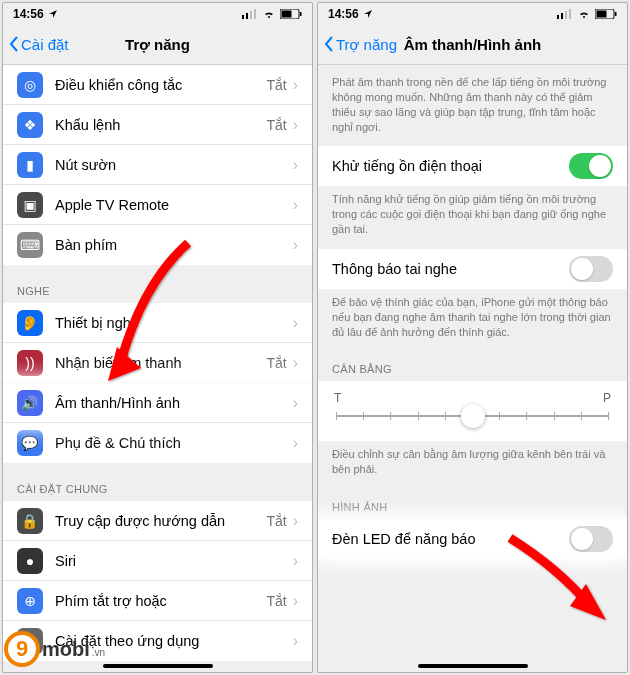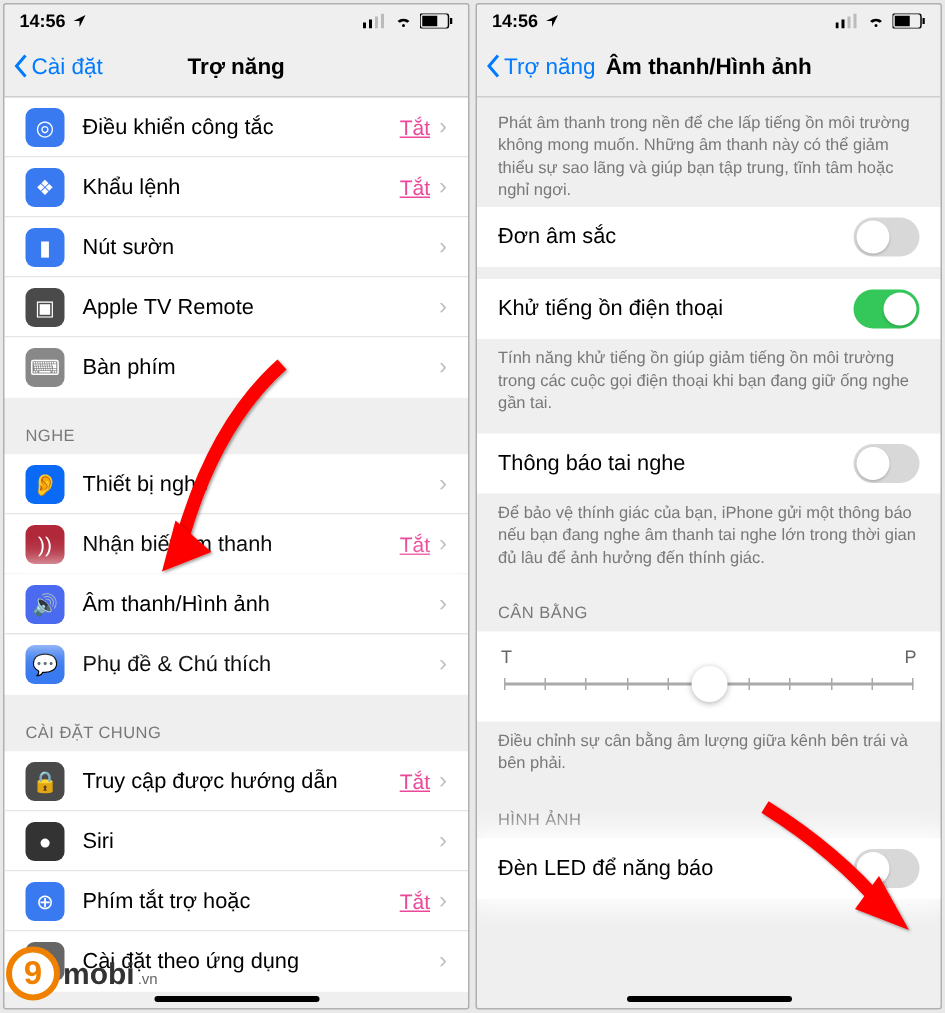--- a/index.html
+++ b/index.html
@@ -26,21 +26,21 @@
 .ic-kb { background: #888; }
 .ic-ear { background: #0a6af5; }
 .ic-music { background: #b0283a; }
 .ic-audio { background: #4a6af0; }
 .ic-subtitle { background: #3a7af0; }
 .ic-guided { background: #4a4a4a; }
 .ic-siri { background: #333; }
 .ic-shortcut { background: #3a7af0; }
 .ic-perapp { background: #666; }
 .label { flex: 1; font-size: 14.5px; color: #000; }
-.detail { font-size: 14px; color: #ec4899; margin-right: 6px; text-decoration: underline; }
+.detail { font-size: 14px; color: #737373; margin-right: 6px; }
 .chevron { color: #c0c0c0; }
 .toggle { width: 44px; height: 26px; border-radius: 13px; background: #d8d8d8; position: relative; flex-shrink: 0; }
 .toggle.on { background: #34c759; }
 .toggle .knob { width: 22px; height: 22px; border-radius: 50%; background: #fff; position: absolute; top: 2px; left: 2px; box-shadow: 0 1px 2px rgba(0,0,0,0.2); }
 .toggle.on .knob { left: 20px; }
 .slider-row { background: #fff; padding: 10px 14px 14px; }
 .slider-labels { display: flex; justify-content: space-between; font-size: 12px; color: #666; margin-bottom: 6px; padding: 0 2px; }
 .slider-track { height: 2px; background: #aaa; position: relative; margin: 10px 4px; }
 .slider-ticks { position: absolute; width: 100%; display: flex; justify-content: space-between; top: -3px; }
 .slider-ticks span { width: 1px; height: 8px; background: #aaa; }
@@ -215,28 +215,20 @@
       <svg width="10" height="16" viewBox="0 0 10 16">
           <path d="M8 1 L2 8 L8 15" stroke="#007aff" stroke-width="2" fill="none"></path>
         </svg>
       <span style="margin-left:2px;">Trợ năng</span>
     </div>
     <div class="title">Âm thanh/Hình ảnh</div>
   </div>
   <div class="content">
     <div class="group-footer" style="padding-top:10px;">Phát âm thanh trong nền để che lấp tiếng ồn môi trường không mong muốn. Những âm thanh này có thể giảm thiểu sự sao lãng và giúp bạn tập trung, tĩnh tâm hoặc nghỉ ngơi.</div>
 
-    <div class="group">
-      <div class="row">
-        <div class="label">Đơn âm sắc</div>
-        <div class="toggle">
-            <div class="knob"></div>
-          </div>
-      </div>
-    </div>
 
     <div class="group" style="margin-top:8px;">
       <div class="row">
         <div class="label">Khử tiếng ồn điện thoại</div>
         <div class="toggle on">
             <div class="knob"></div>
           </div>
       </div>
     </div>
     <div class="group-footer">Tính năng khử tiếng ồn giúp giảm tiếng ồn môi trường trong các cuộc gọi điện thoại khi bạn đang giữ ống nghe gần tai.</div>

